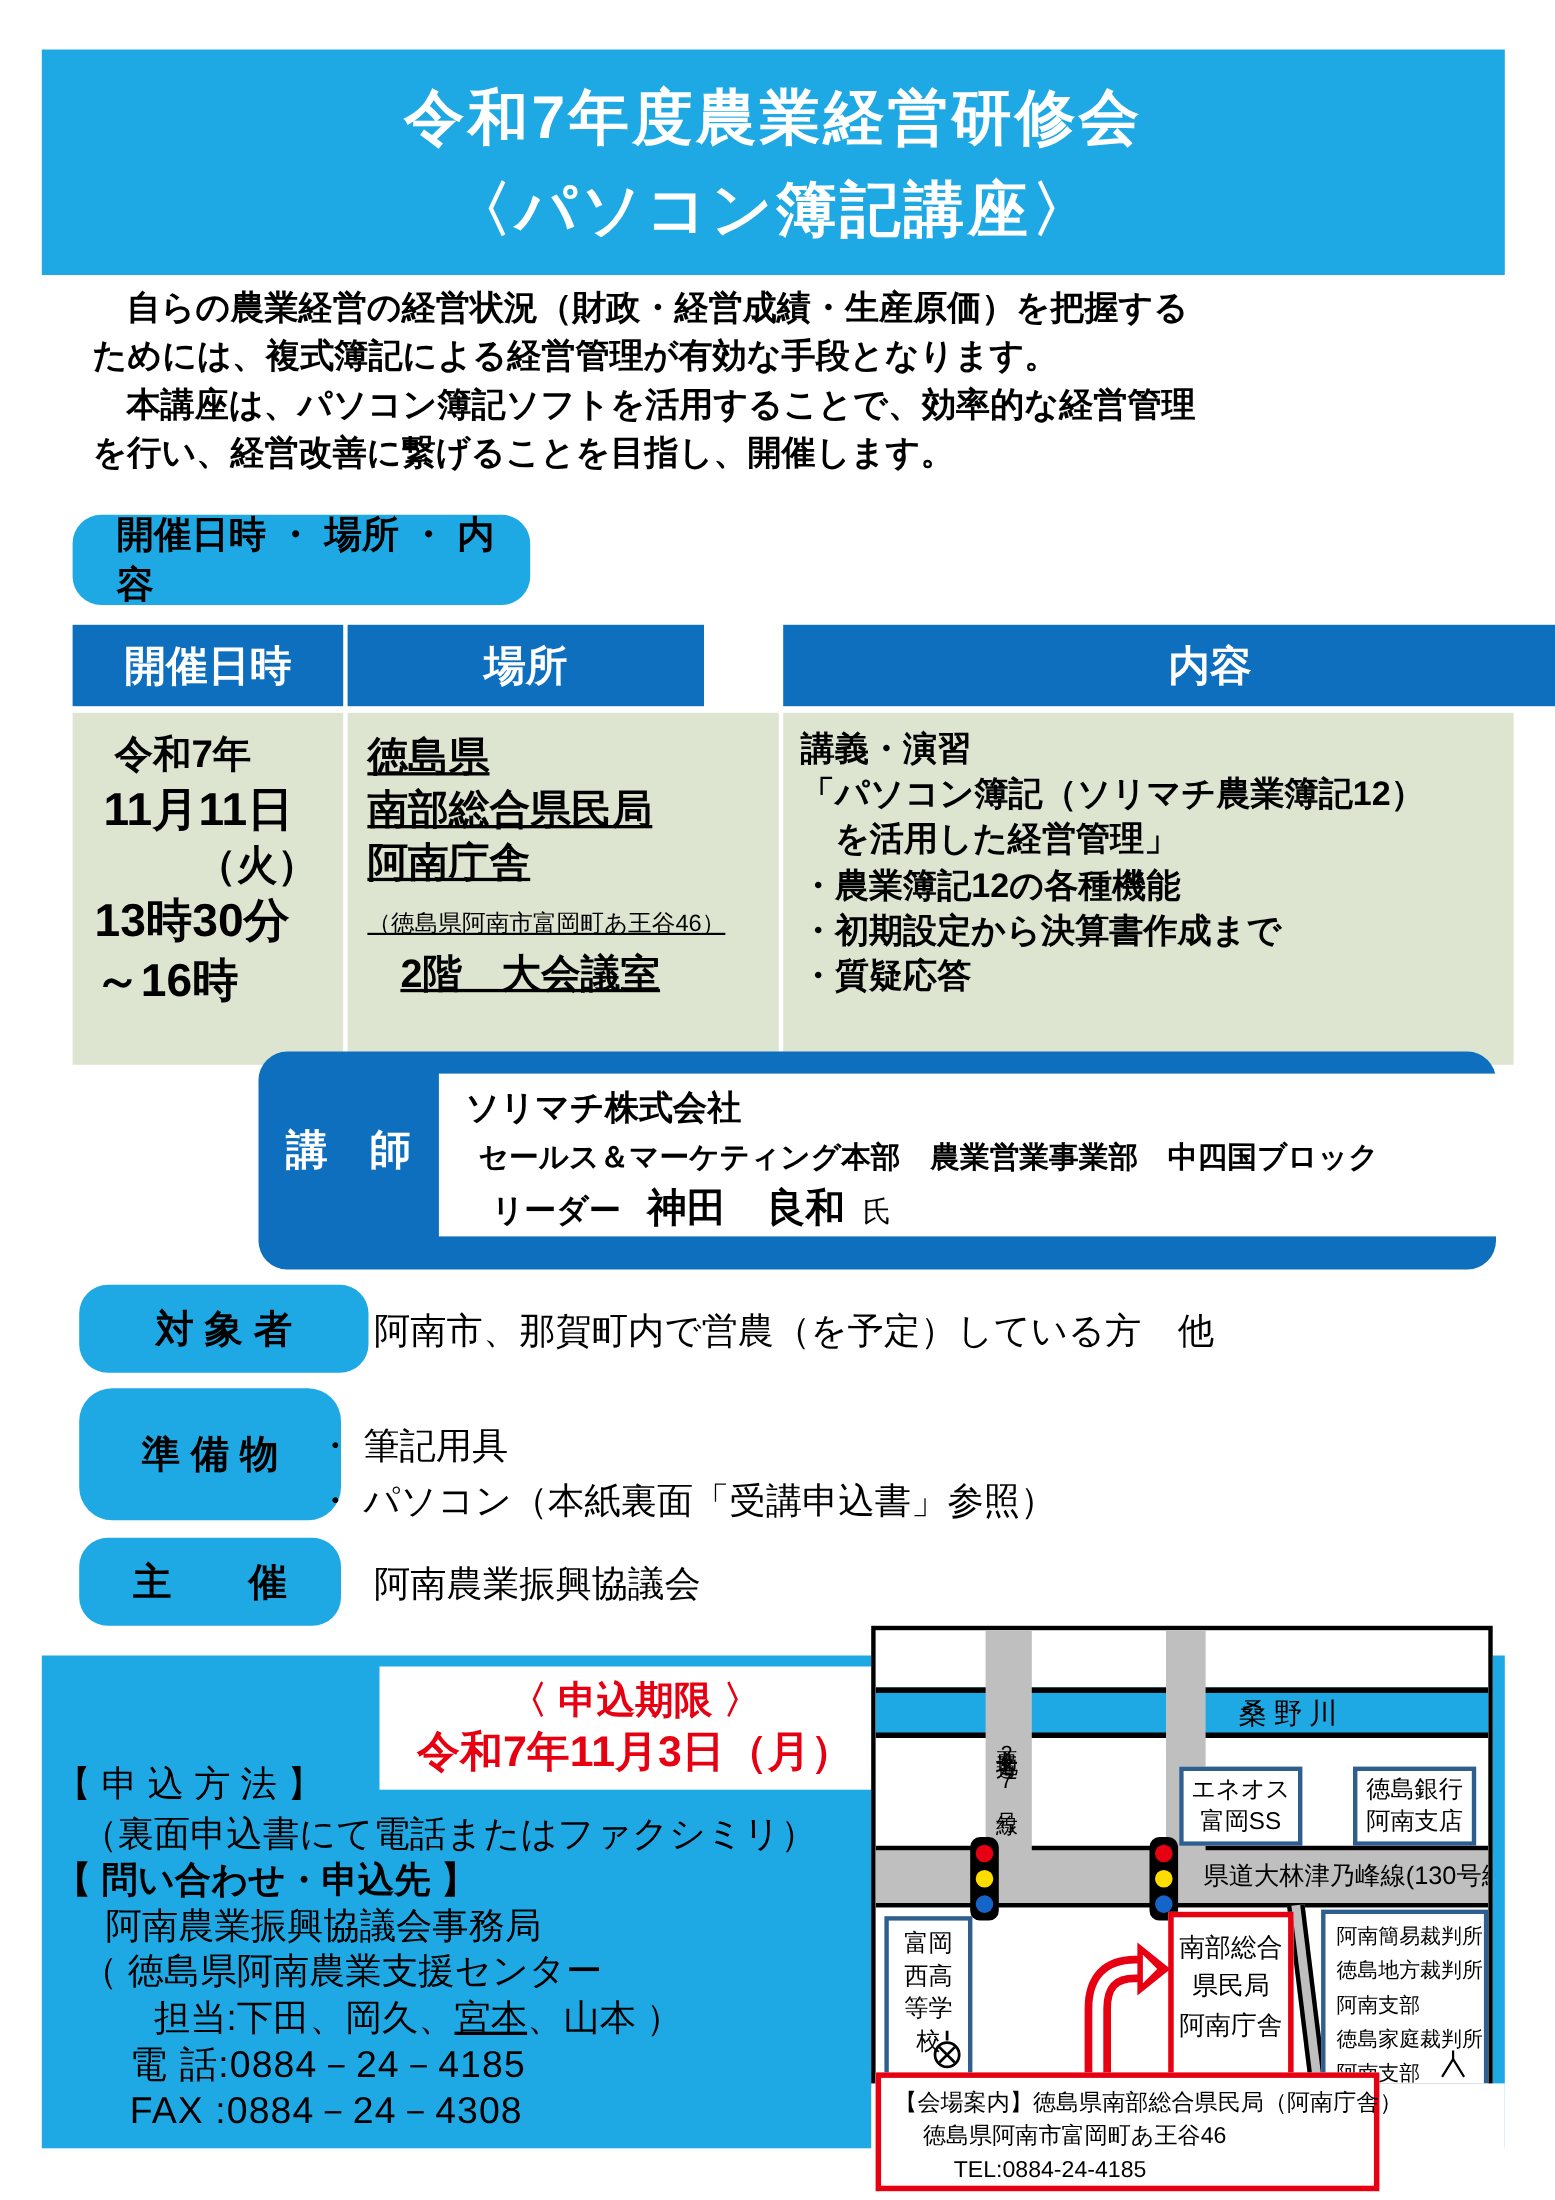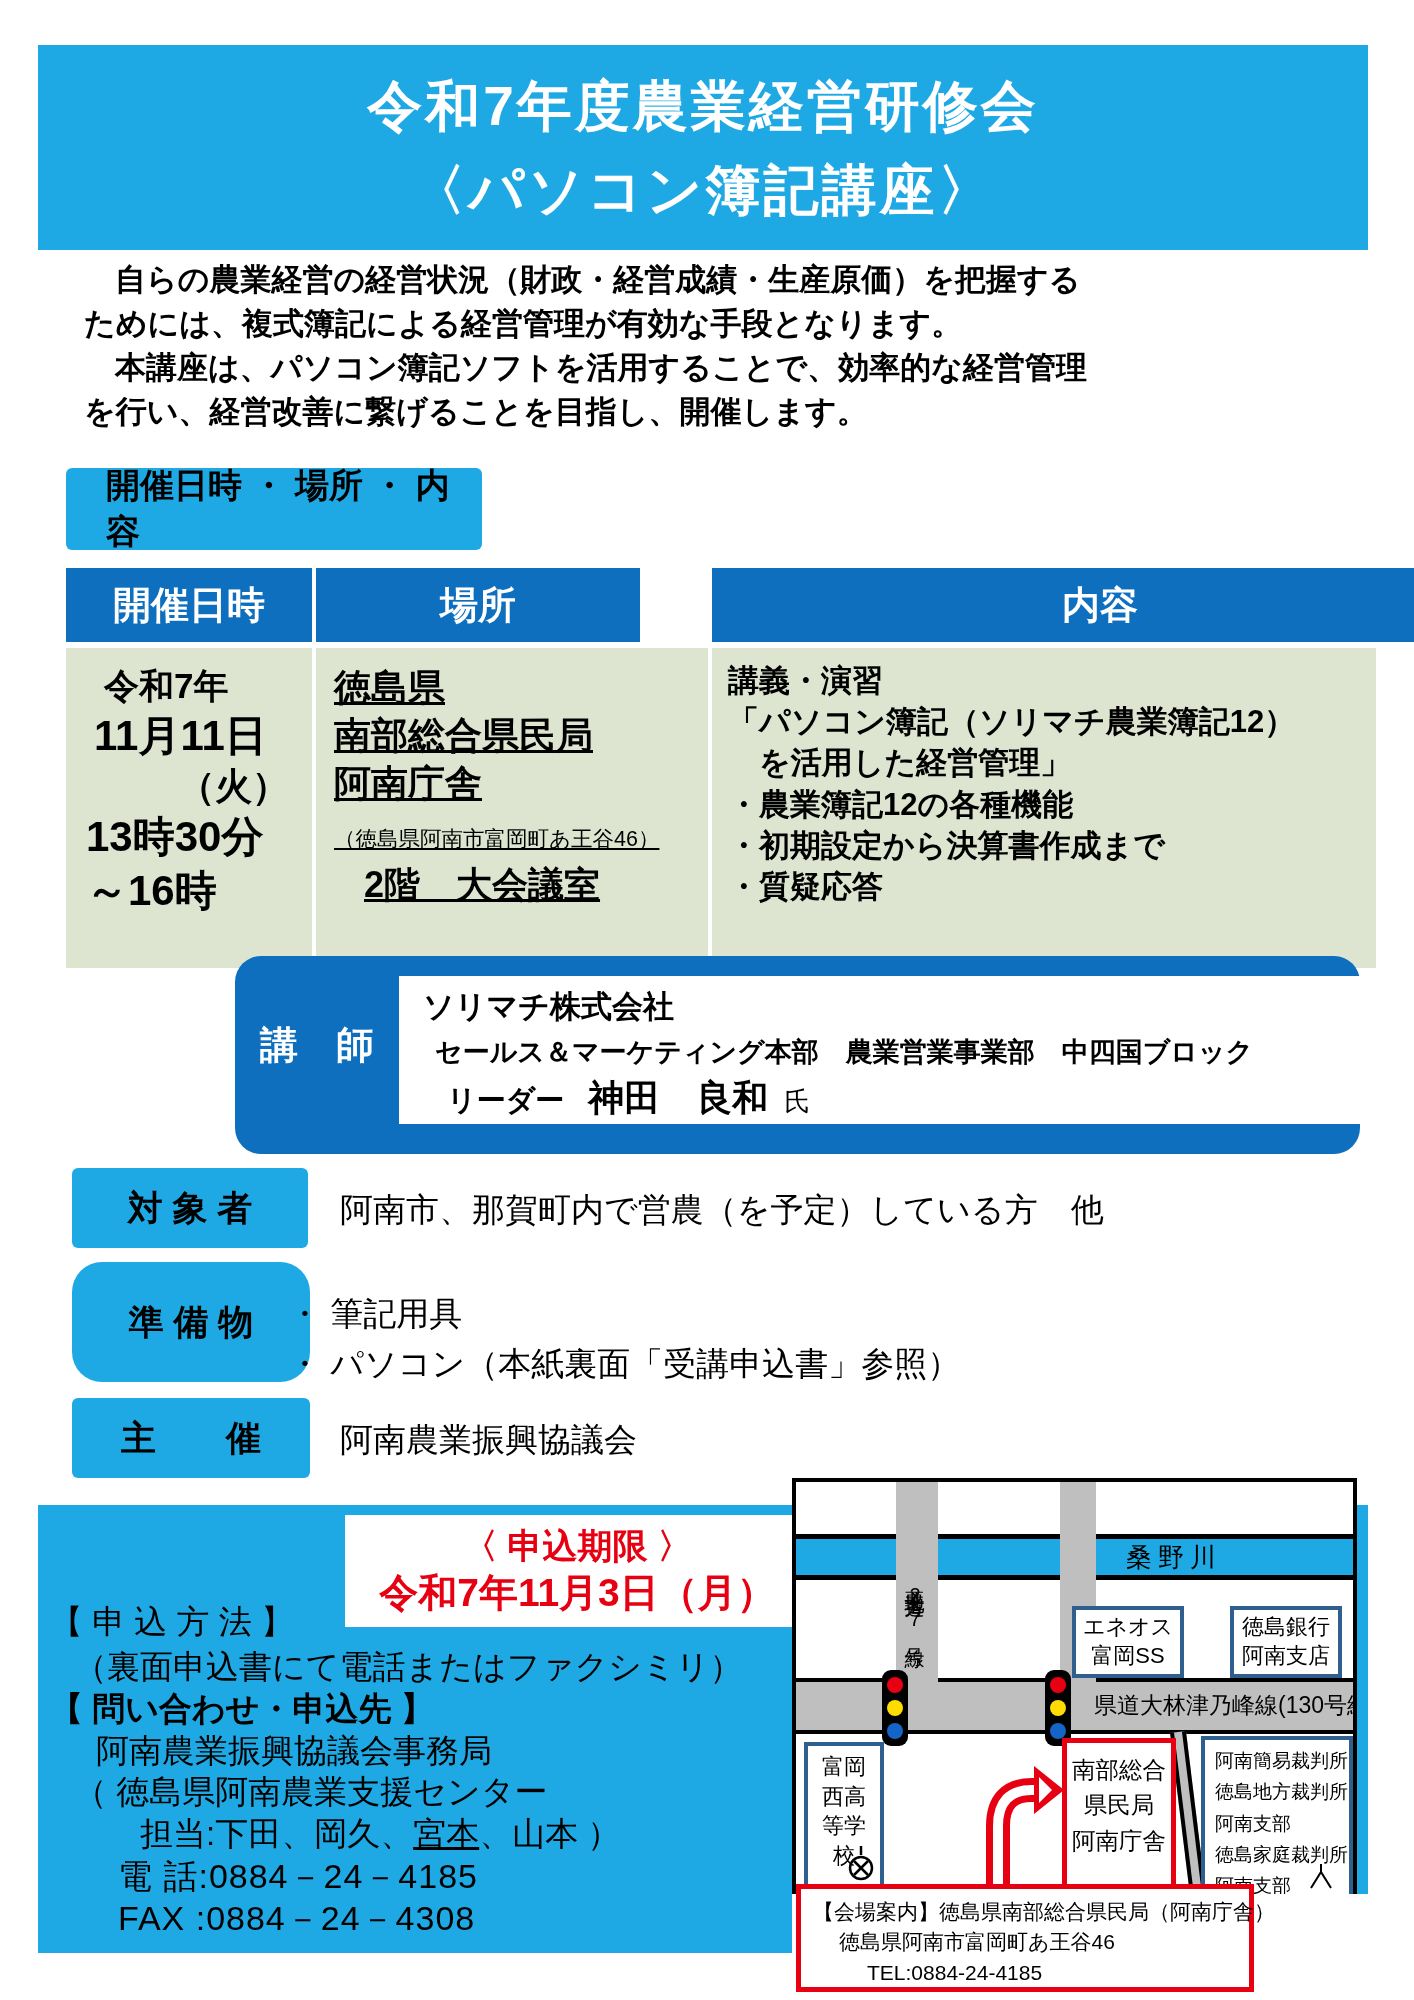--- a/index.html
+++ b/index.html
@@ -11,21 +11,21 @@
   .title-bar{left:38px;top:45px;width:1330px;height:205px;background:#1FA9E4;
              display:flex;flex-direction:column;align-items:center;justify-content:center;}
   .title-line{color:#fff;font-weight:700;font-size:55px;line-height:84px;letter-spacing:3px;
               text-align:center;white-space:nowrap;}
 
   
   .intro{left:84px;top:258px;width:1270px;font-size:31px;font-weight:700;line-height:44px;}
   .intro div{white-space:nowrap;}
 
   
-  .chip{background:#1FA9E4;border-radius:6px;display:flex;align-items:center;font-weight:700;}
+  .chip{background:#1FA9E4;border-radius:26px;display:flex;align-items:center;font-weight:700;}
   .chip-section{left:66px;top:468px;width:416px;height:82px;font-size:34px;padding-left:40px;box-sizing:border-box;}
 
   
   .thead{top:568px;height:74px;background:#0D6FBE;color:#fff;font-weight:700;font-size:38px;
          display:flex;align-items:center;justify-content:center;}
   .th1{left:66px;width:246px;} .th2{left:316px;width:324px;} .th3{left:712px;width:776px;}
   .tcell{top:648px;height:320px;background:#DDE5D1;box-sizing:border-box;}
   .tc1{left:66px;width:246px;padding-top:16px;}
   .tc2{left:316px;width:392px;padding:16px 18px;text-decoration:underline;}
   .tc3{left:712px;width:664px;padding:12px 16px;}
@@ -45,21 +45,21 @@
   .lect-inner{position:absolute;left:164px;top:20px;width:940px;height:138px;background:#fff;
               padding:10px 24px 0 24px;box-sizing:content-box;}
   .lc{font-size:31px;font-weight:700;}
   .ld{font-size:27px;font-weight:700;padding-left:12px;margin-top:6px;white-space:nowrap;}
   .lr{margin-top:4px;padding-left:24px;display:flex;align-items:baseline;}
   .lr-role{font-size:29px;font-weight:700;}
   .lr-name{font-size:36px;font-weight:700;margin:0 16px 0 24px;}
   .lr-hon{font-size:26px;font-weight:400;}
 
   
-  .chip-audience{left:72px;top:1168px;width:236px;height:80px;font-size:35px;justify-content:center;}
+  .chip-audience{left:72px;top:1168px;width:263px;height:80px;font-size:35px;justify-content:center;}
   .chip-prep{left:72px;top:1262px;width:238px;height:120px;font-size:35px;justify-content:center;border-radius:30px;}
   .chip-org{left:72px;top:1398px;width:238px;height:80px;font-size:35px;justify-content:center;}
   .row-text{font-size:33px;font-weight:400;white-space:nowrap;}
   .audience-text{left:340px;top:1188px;}
   .prep-item1{left:288px;top:1292px;}
   .prep-item2{left:288px;top:1342px;}
   .org-text{left:340px;top:1418px;}
 
   
   .panel{left:38px;top:1505px;width:1330px;height:448px;background:#1FA9E4;}

